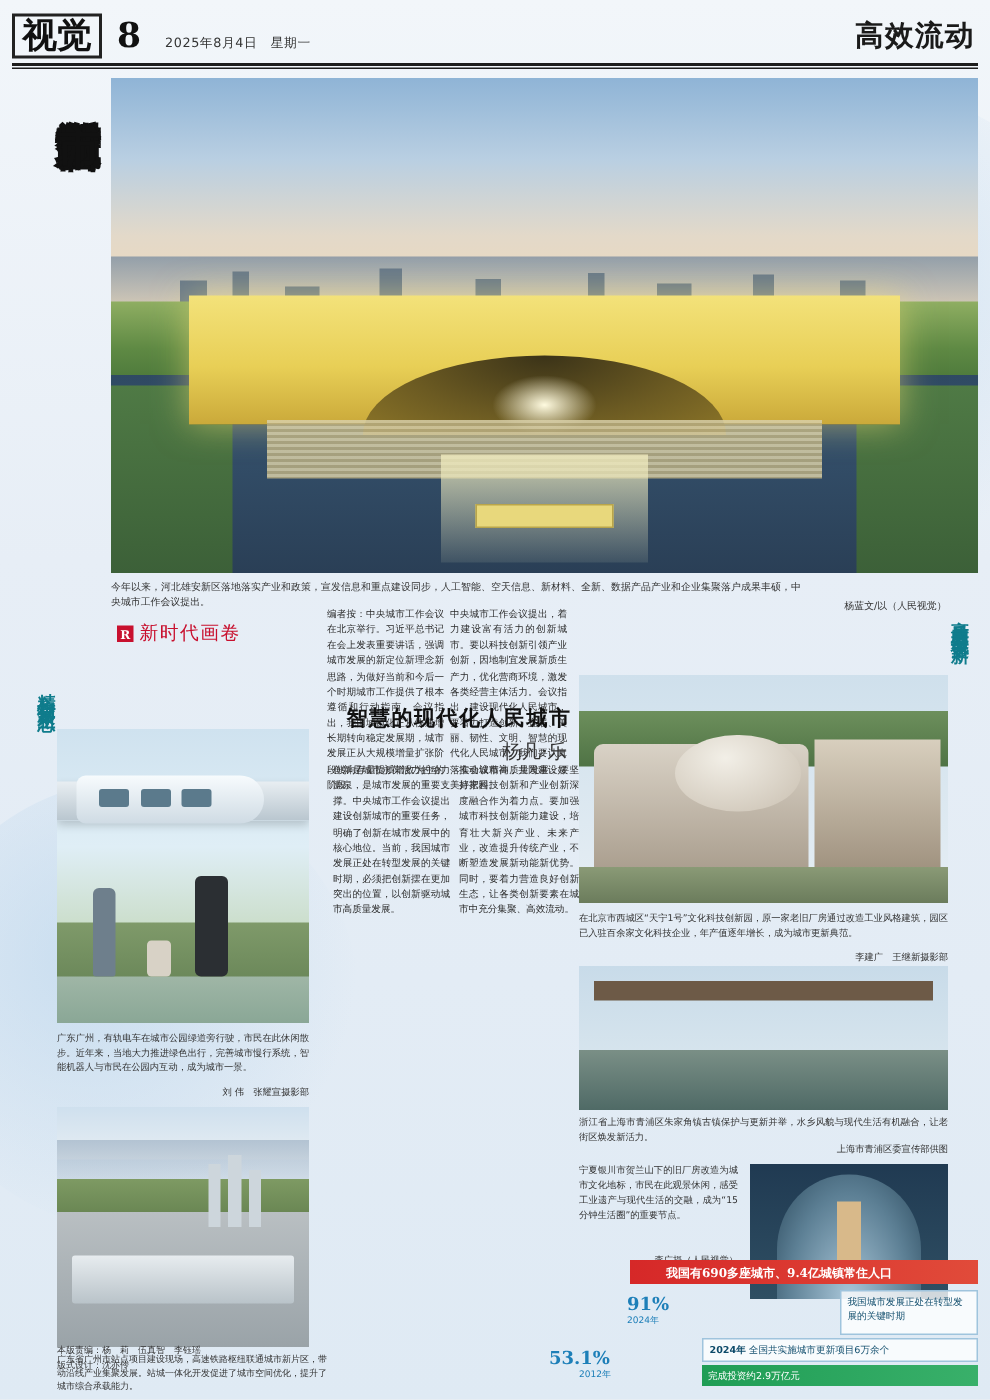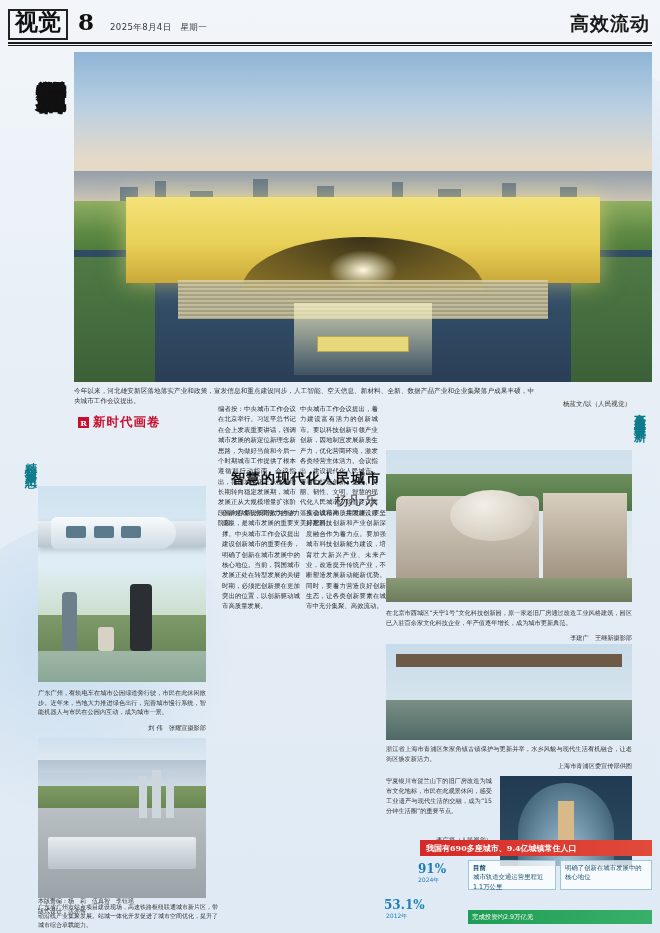--- a/index.html
+++ b/index.html
@@ -23,21 +23,21 @@
     pointer-events:none;
   }
 
   
   .masthead {
     position:absolute; left:8px; top:6px; width:644px; height:36px;
     display:flex; align-items:center;
   }
   .mast-left { display:flex; align-items:baseline; gap:6px; }
   .mast-title {
-    font-family:Liberation Serif, serif;
+    font-family:Liberation Sans, sans-serif;
     font-size:23px; font-weight:bold; color:#111;
     border:2px solid #222; padding:0px 5px 2px 5px; line-height:1.05;
   }
   .mast-pagenum {
     font-family:"DejaVu Serif", serif;
     font-size:23px; font-weight:bold; color:#111; margin-left:4px;
   }
   .mast-date {
     font-size:8.5px; color:#333; margin-left:10px; letter-spacing:.4px;
   }
@@ -134,21 +134,21 @@
   .badge-newera {
     position:absolute; left:78px; top:414px;
     display:flex; align-items:center; gap:4px;
   }
   .badge-r {
     width:11px; height:11px; background:#c8102e; color:#fff;
     font-size:8px; font-weight:bold; display:flex; align-items:center; justify-content:center;
     font-family:"DejaVu Serif", serif;
   }
   .badge-text {
-    font-family:"DejaVu Serif", serif; font-size:12.5px; font-weight:bold; color:#c8102e;
+    font-family:"DejaVu Serif", serif; font-size:12.5px; font-weight:normal; color:#c8102e;
     letter-spacing:1px;
   }
 
   
   .art-title {
     position:absolute; left:222px; top:470px; width:168px;
     text-align:center;
     font-family:"DejaVu Serif", serif;
     font-size:14px; font-weight:bold; color:#111; letter-spacing:1px;
   }
@@ -287,21 +287,21 @@
   }
 
   
   .info {
     position:absolute; left:358px; top:840px; width:294px; height:86px;
   }
   .info-banner {
     position:absolute; left:62px; top:0; width:232px; height:16px;
     background:linear-gradient(90deg,#d62828,#e14b3a);
     color:#fff; font-size:8px; font-weight:bold;
-    display:flex; align-items:center; padding-left:6px;
+    display:flex; align-items:center; padding-left:24px;
     font-family:"DejaVu Serif", serif;
   }
   .info-left {
     position:absolute; left:0; top:18px; width:60px; height:66px;
     font-size:6.5px; color:#1d5b8a; text-align:center; line-height:1.4;
   }
   .arrow-up, .arrow-dn {
     width:0;height:0; margin:2px auto;
     border-left:7px solid transparent; border-right:7px solid transparent;
   }
@@ -447,29 +447,29 @@
     <div class="pg-bg"></div>
     <div class="pg-arch"></div>
     <div class="pg-tower"></div>
   </div>
 
   <div class="info">
     <div class="info-banner">我国有690多座城市、9.4亿城镇常住人口</div>
 
     <div class="pct-big" style="left:60px; top:22px;">91%</div>
     <div class="yr" style="position:absolute; left:60px; top:36px;">2024年</div>
-    <div class="pct-big" style="left:26px; top:58px;">53.1%</div>
+    <div class="pct-big" style="left:8px; top:58px;">53.1%</div>
     <div class="yr" style="position:absolute; left:28px; top:72px;">2012年</div>
 
-    <div class="info-cell" style="left:110px; top:20px; width:88px; height:30px;">
-      <b>目前</b>
-      <div>城市轨道交通运营里程近1.1万公里</div>
-    </div>
     <div class="info-cell" style="left:202px; top:20px; width:92px; height:30px;">
-      <div>明确了创新在城市发展中的核心地位</div>
+      <div>我国城市发展正处在转型发展的关键时期</div>
+    </div>
+    <div class="info-cell" style="left:110px; top:52px; width:184px; height:16px;">
+      <b>2024年</b>
+      <span>全国共实施城市更新项目6万余个</span>
     </div>
     <div class="info-cell info-green" style="left:110px; top:70px; width:184px; height:14px;">
       <span>完成投资约2.9万亿元</span>
     </div>
   </div>
 
   <div class="credits">
     <div>本版责编：杨　莉　伍真智　李钰瑶</div>
     <div>版式设计：沈亦伶</div>
   </div>

